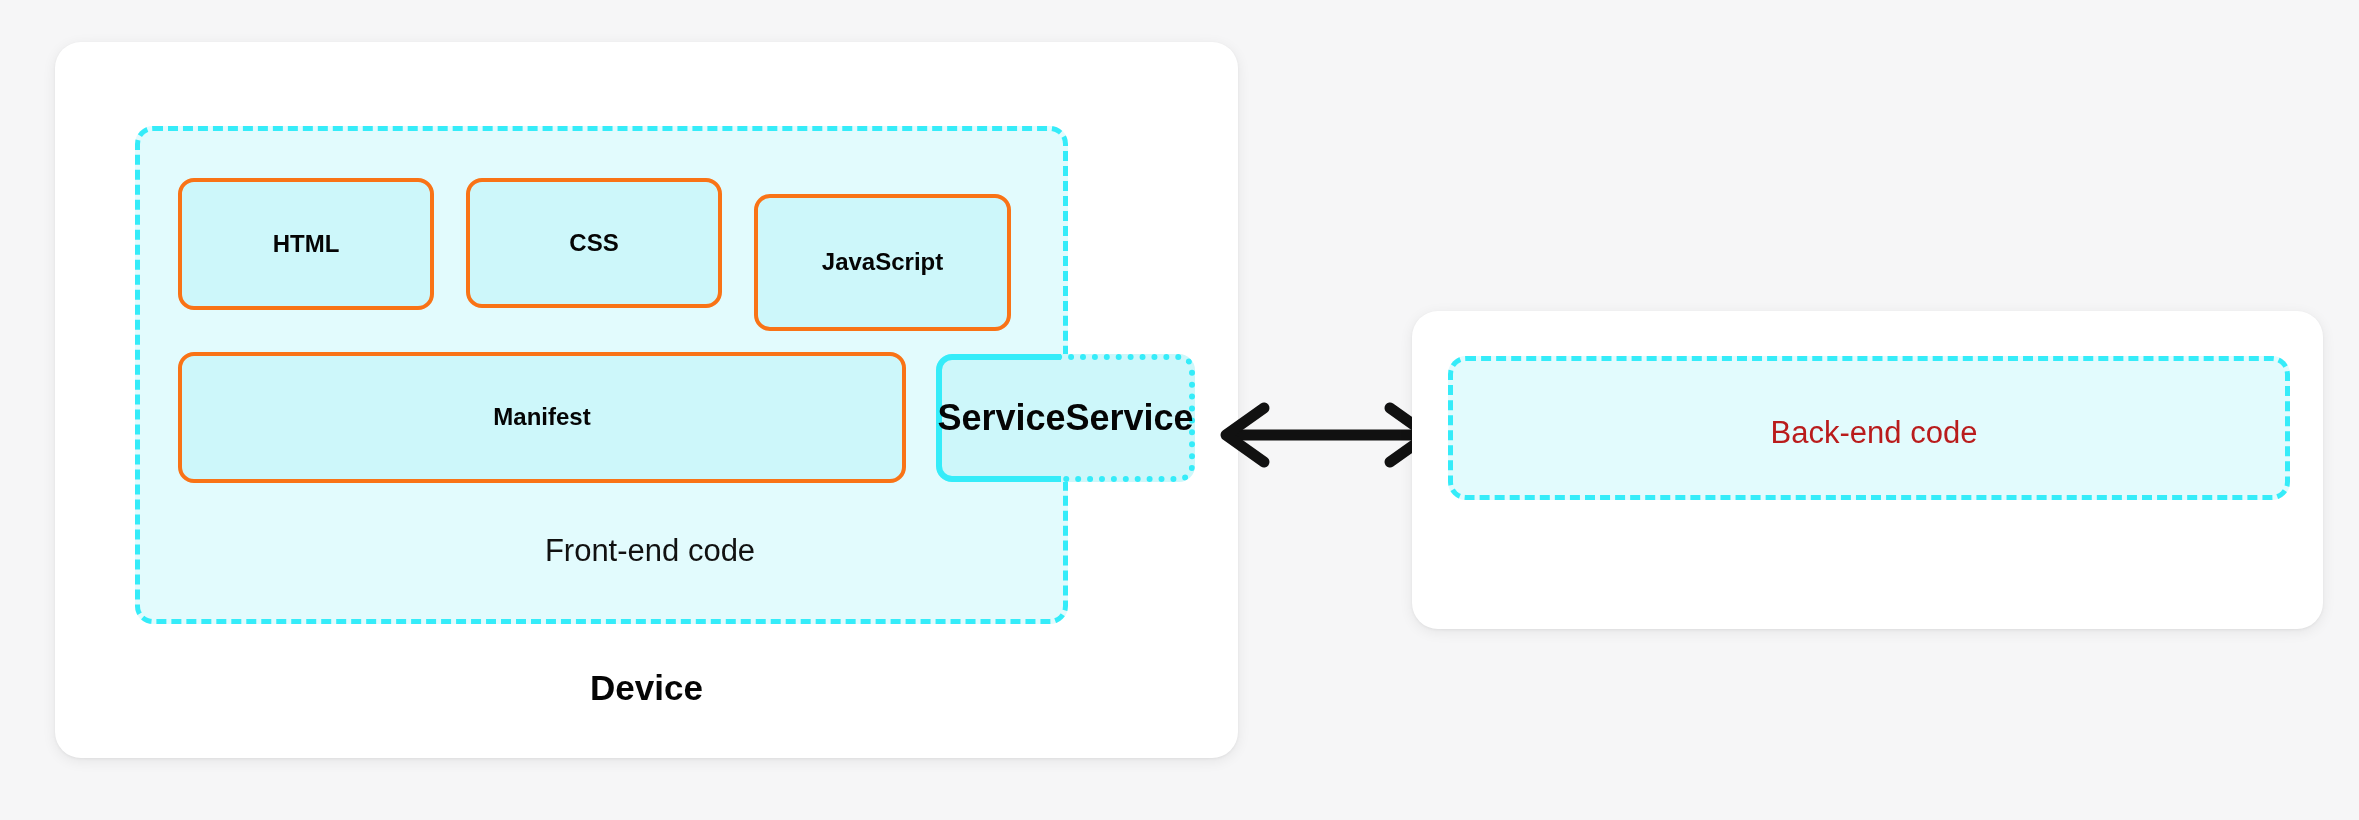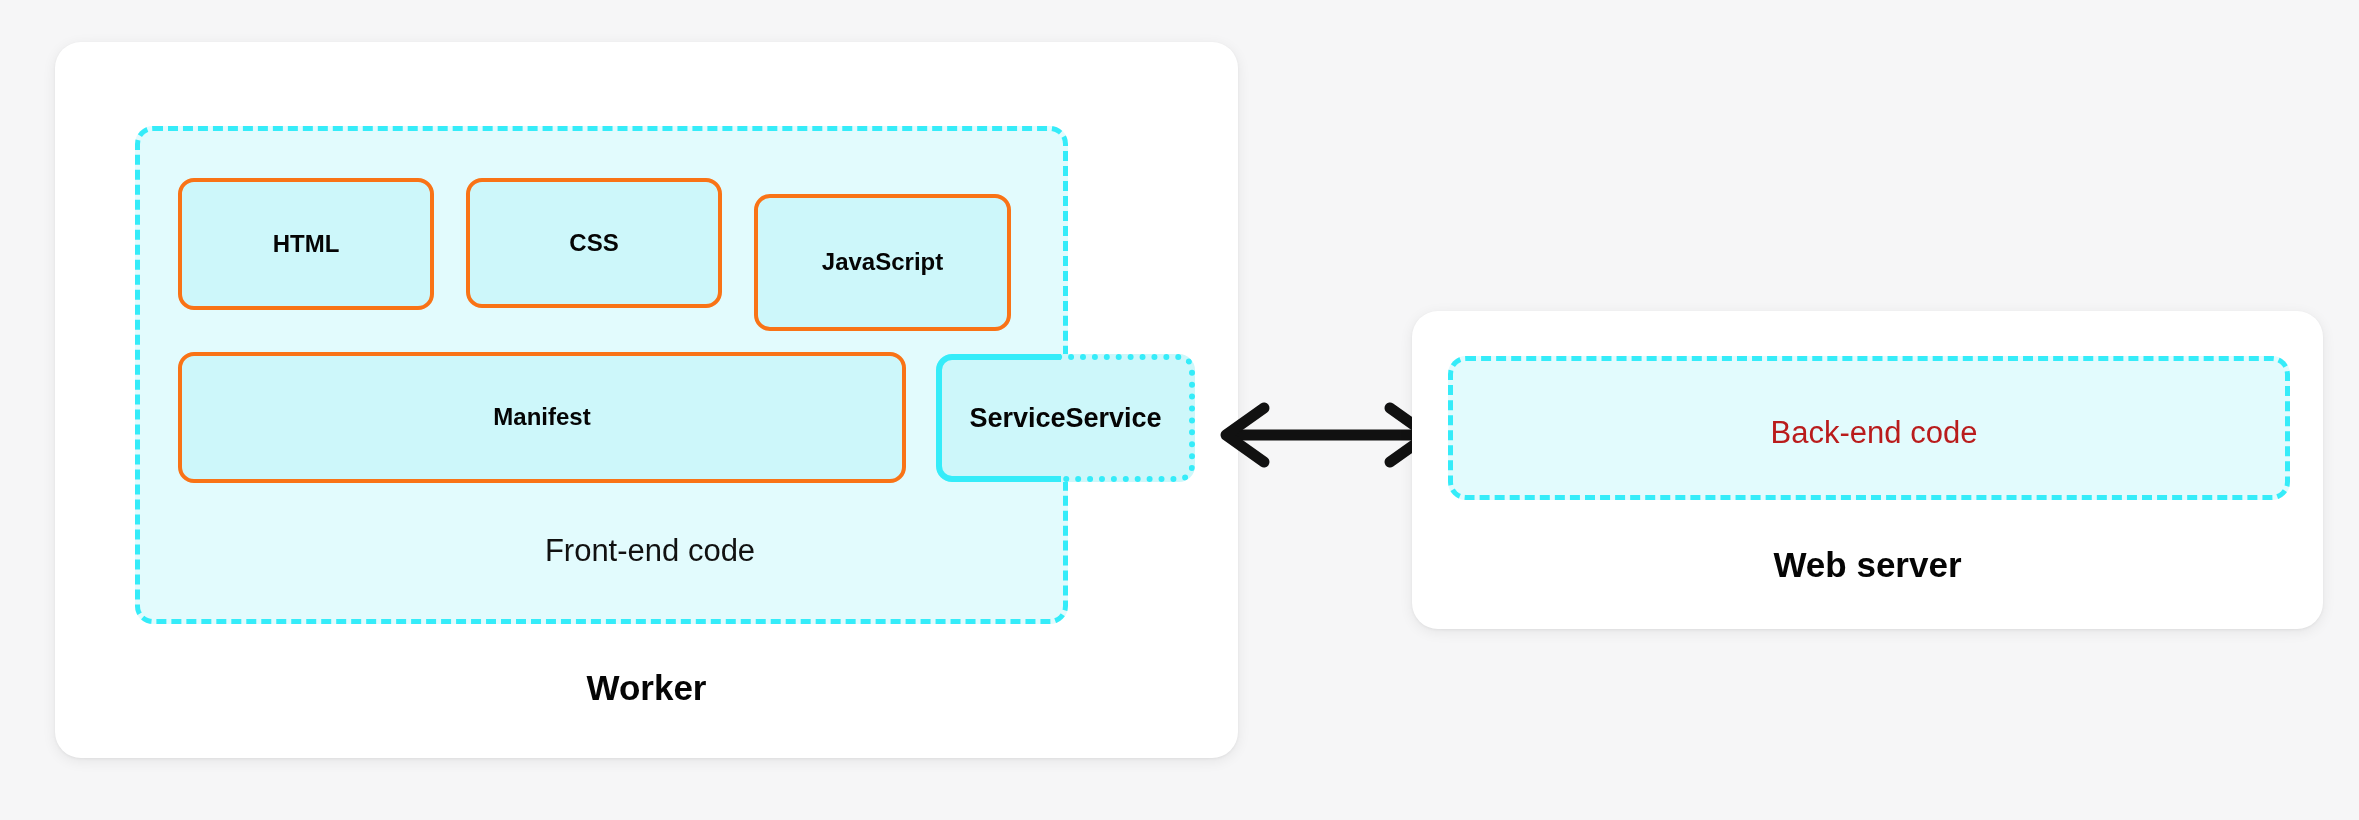--- a/index.html
+++ b/index.html
@@ -195,21 +195,21 @@
   #sw-label {
     position: absolute;
     left: 0;
     top: 0;
     width: 259px;
     height: 128px;
     display: flex;
     align-items: center;
     justify-content: center;
     text-align: center;
-    font-size: 27px;
+    font-size: 36px;
     font-weight: 700;
     color: #050505;
     line-height: 1.2;
   }
 
   
   #connector-arrow {
     position: absolute;
     left: 1212px;
     top: 397px;
@@ -239,31 +239,30 @@
     <div id="sw-border-dotted"></div>
     <div id="sw-label">
       <span>Service</span>
       <br>
       <span>Service</span>
     </div>
   </div>
 
   <div class="region-caption" id="frontend-caption">Front-end code</div>
 
-  <div class="card-caption" id="device-caption">Worker</div>
+  <div class="card-caption" id="device-caption">Device</div>
 
   <svg id="connector-arrow" viewBox="0 0 230 76">
     <g fill="none" stroke="#111111" stroke-width="11" stroke-linecap="round" stroke-linejoin="round">
       <line x1="24" y1="38" x2="206" y2="38"></line>
       <polyline points="52,11 14,38 52,65"></polyline>
       <polyline points="178,11 216,38 178,65"></polyline>
     </g>
   </svg>
 
   <div class="card" id="server-card"></div>
 
   <div class="dashed-region" id="backend-region">
     <div id="backend-caption-text">Back-end code</div>
   </div>
 
-  <div class="card-caption" id="server-caption">Web server</div>
 
 </div>
 
 </body></html>

